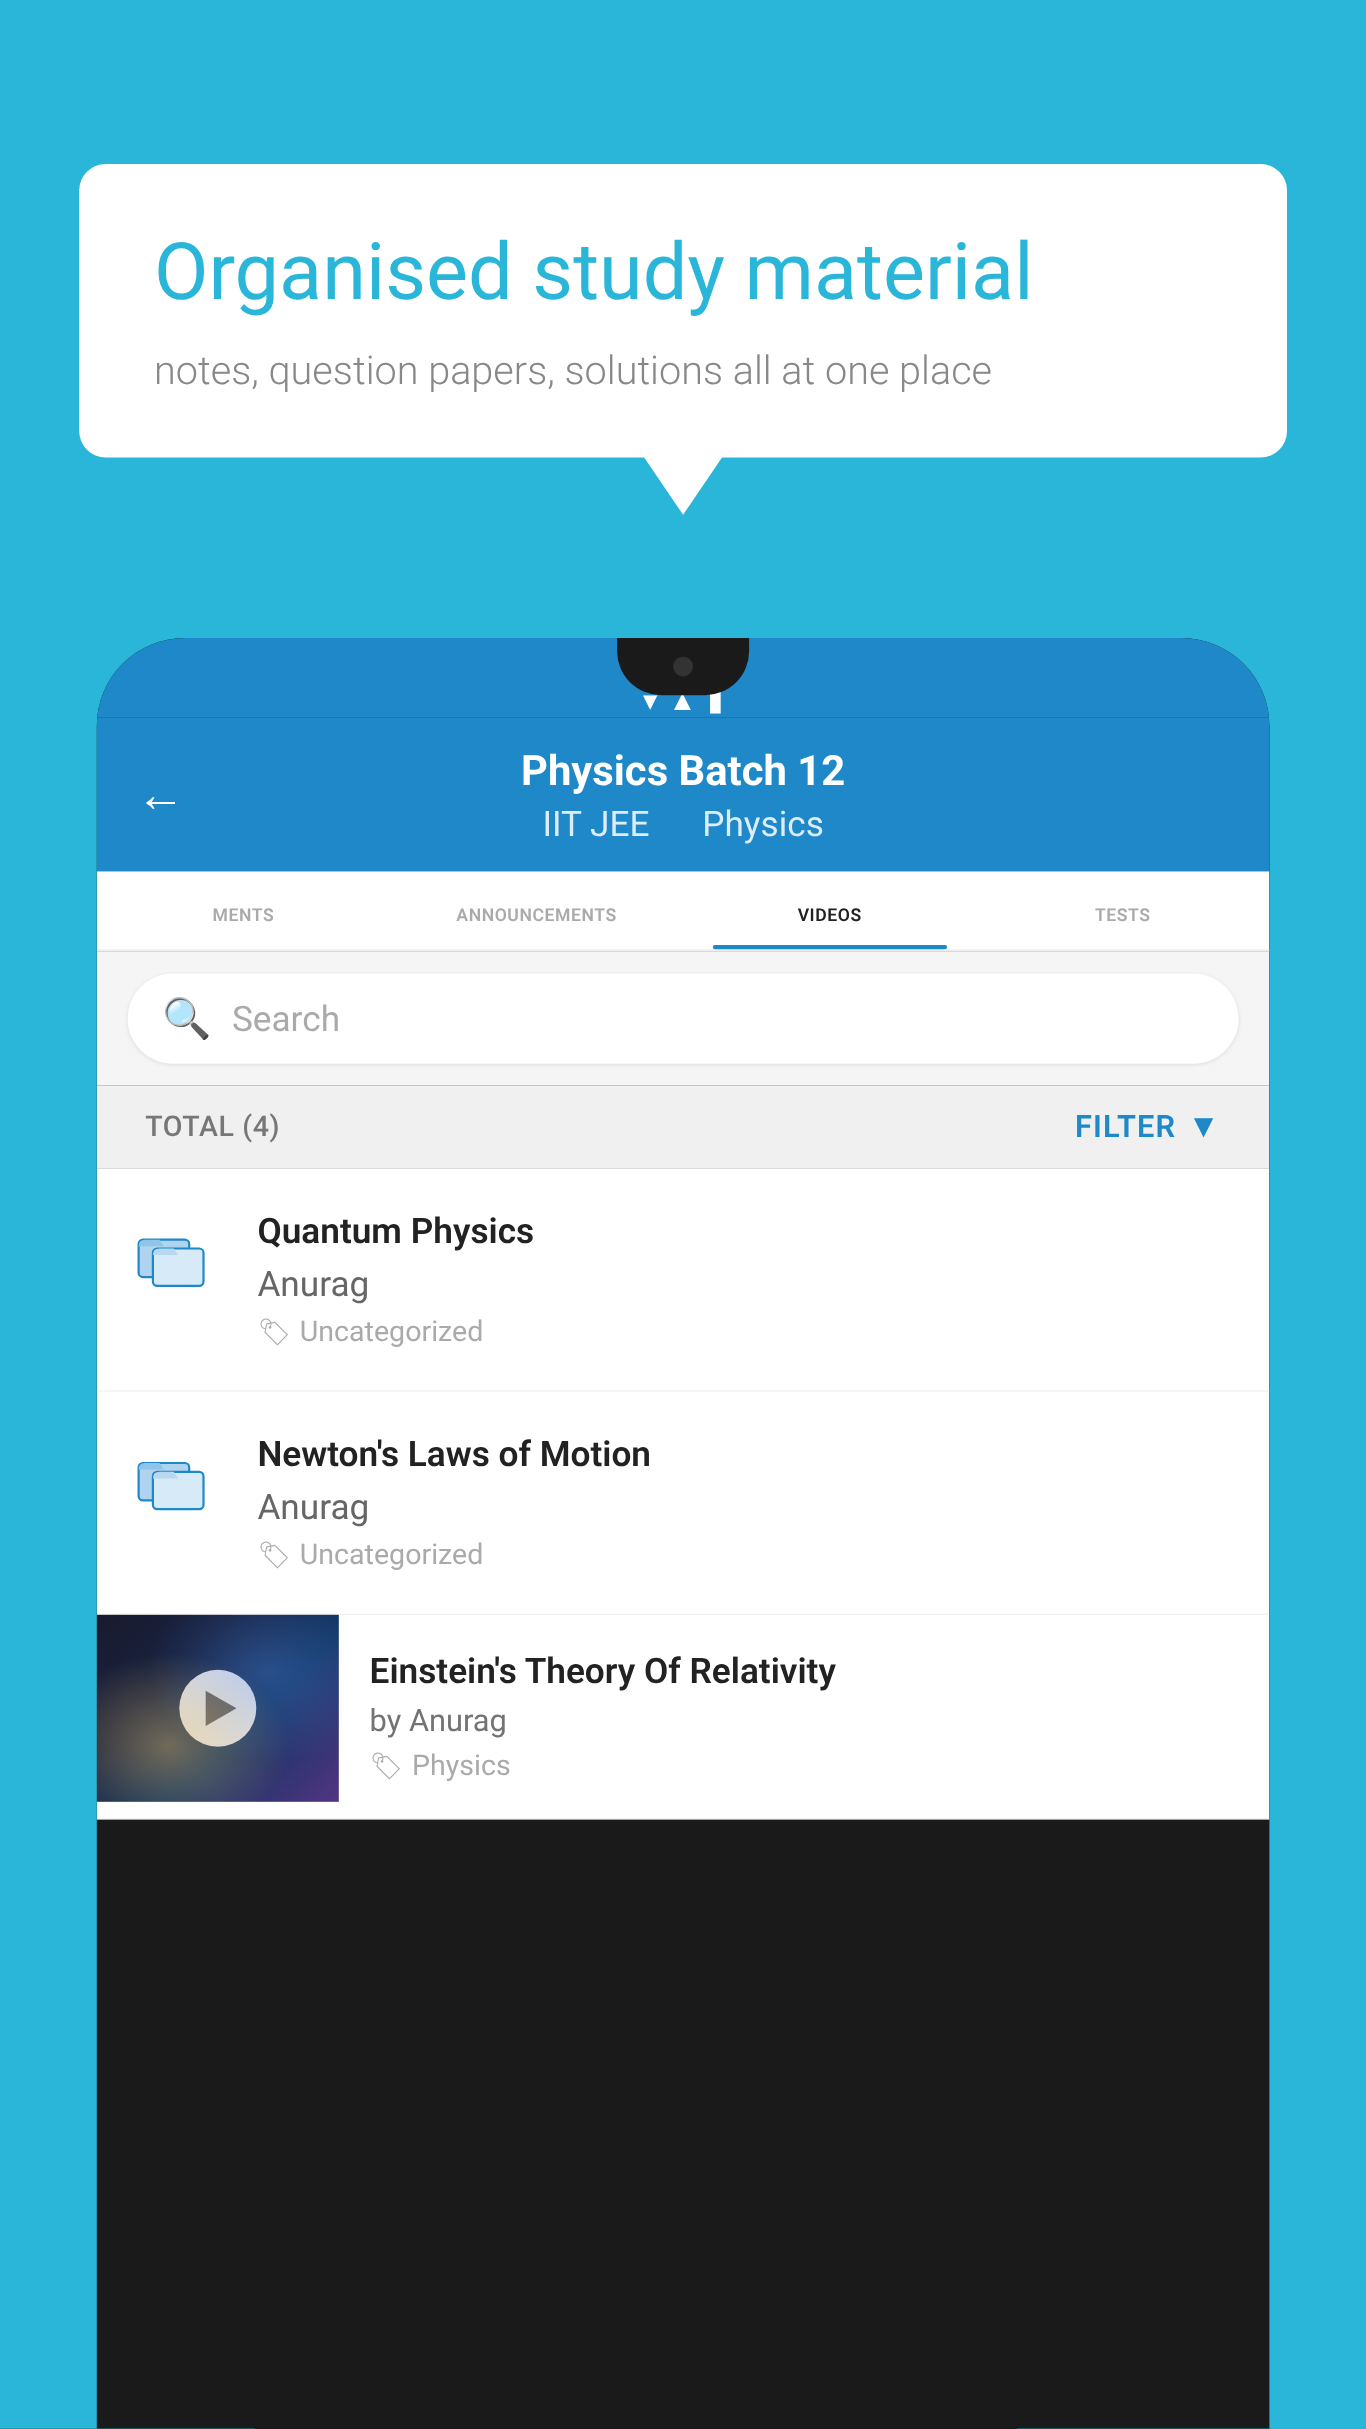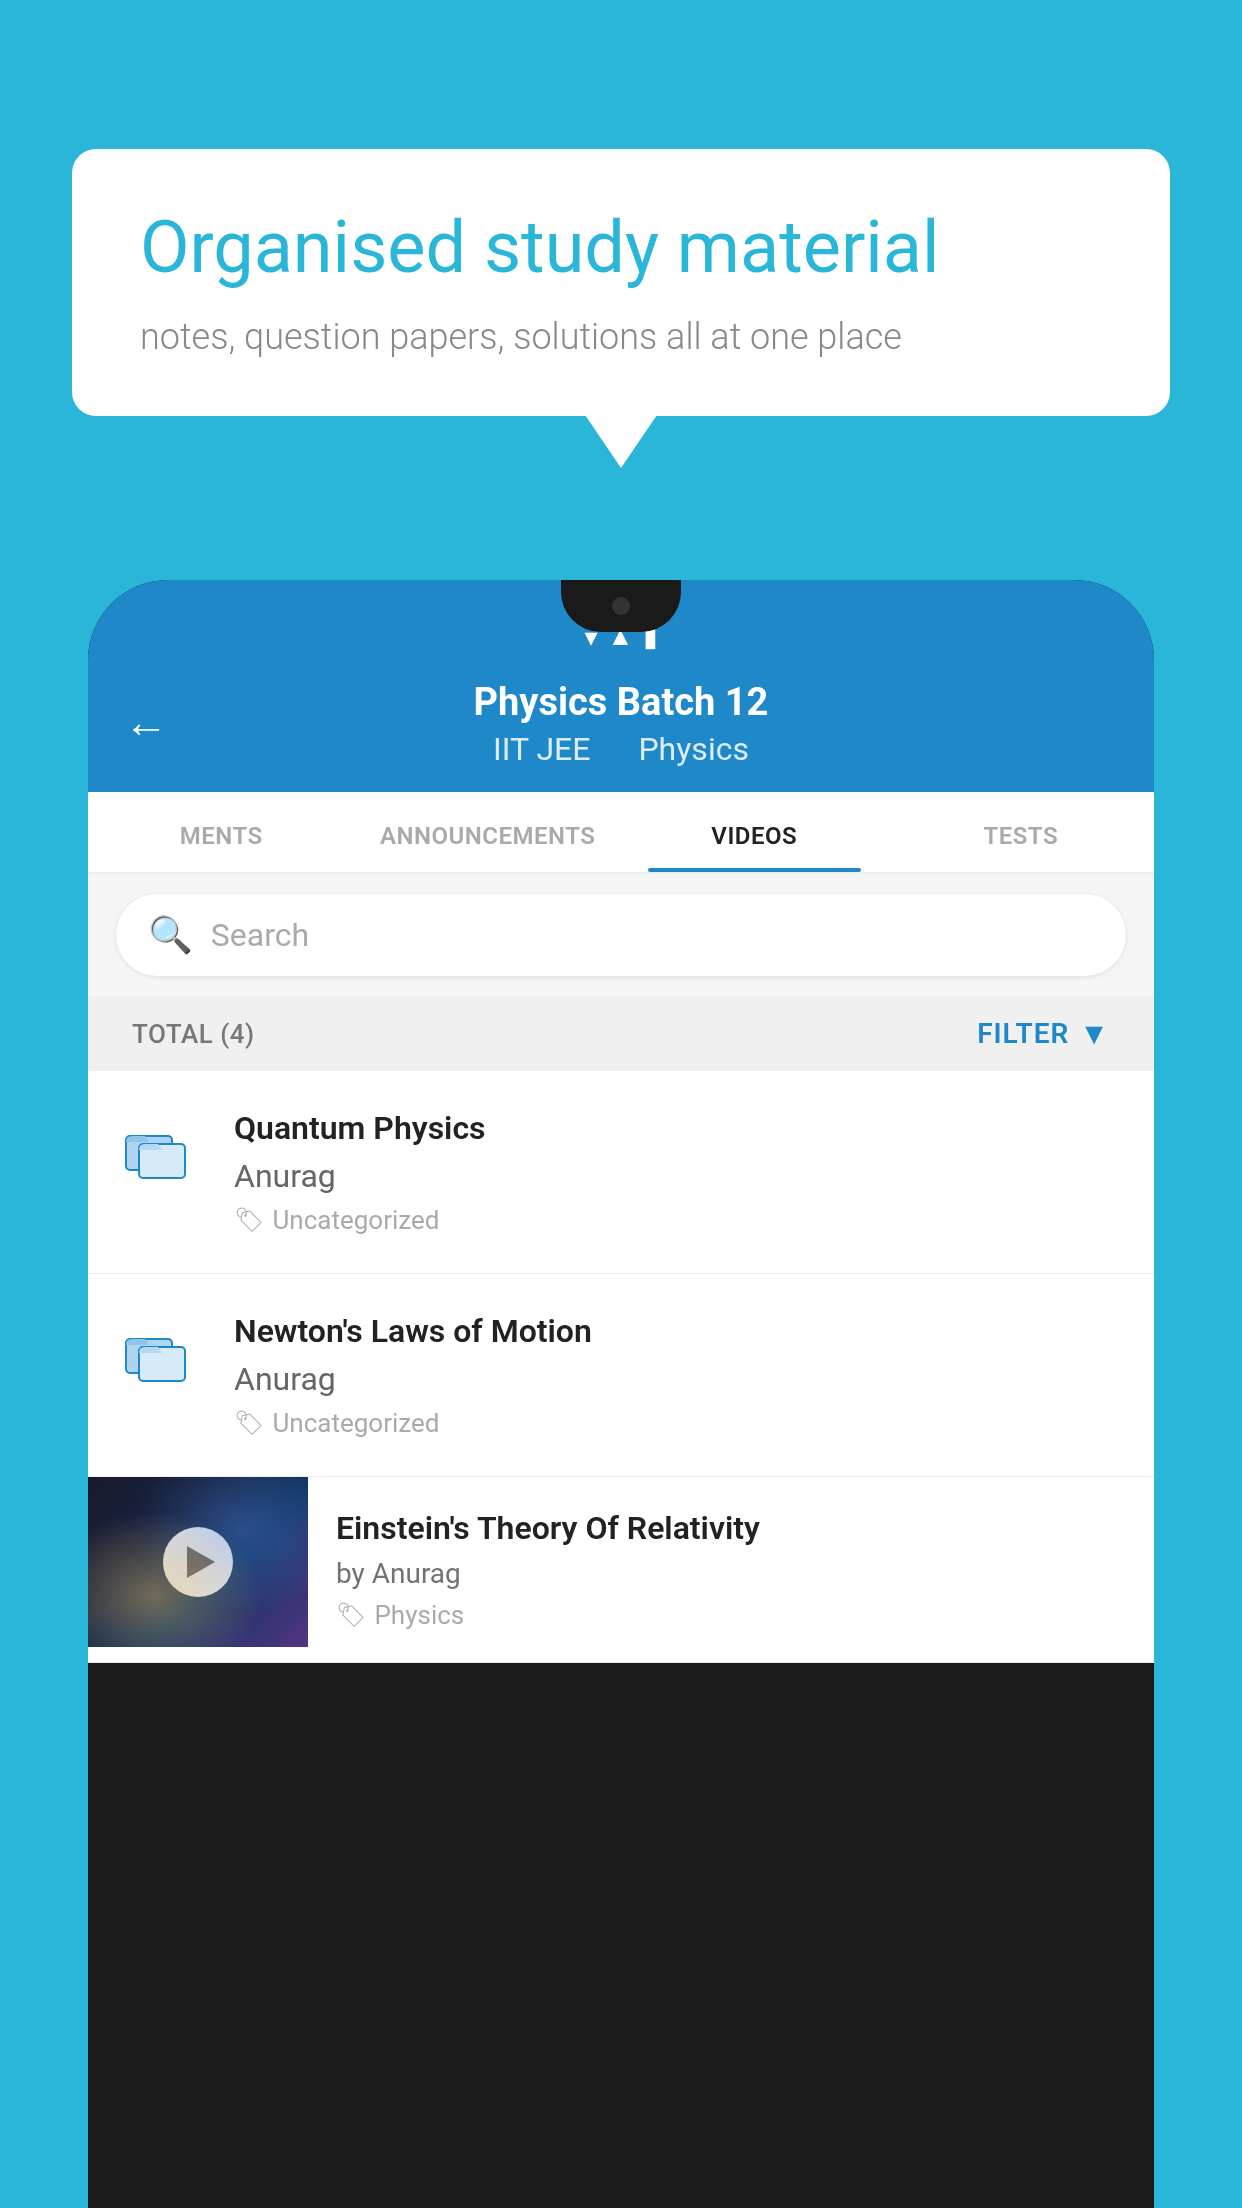--- a/index.html
+++ b/index.html
@@ -155,21 +155,21 @@
     .tabs-bar {
       background: white;
       display: flex;
       border-bottom: 2px solid #eee;
     }
 
     .tab-item {
       flex: 1;
       text-align: center;
       padding: 30px 8px 22px;
-      font-size: 24px;
+      font-size: 16px;
       font-weight: 600;
       color: #aaa;
       letter-spacing: 0.5px;
       cursor: pointer;
       position: relative;
     }
 
     .tab-item.active {
       color: #222;
     }

